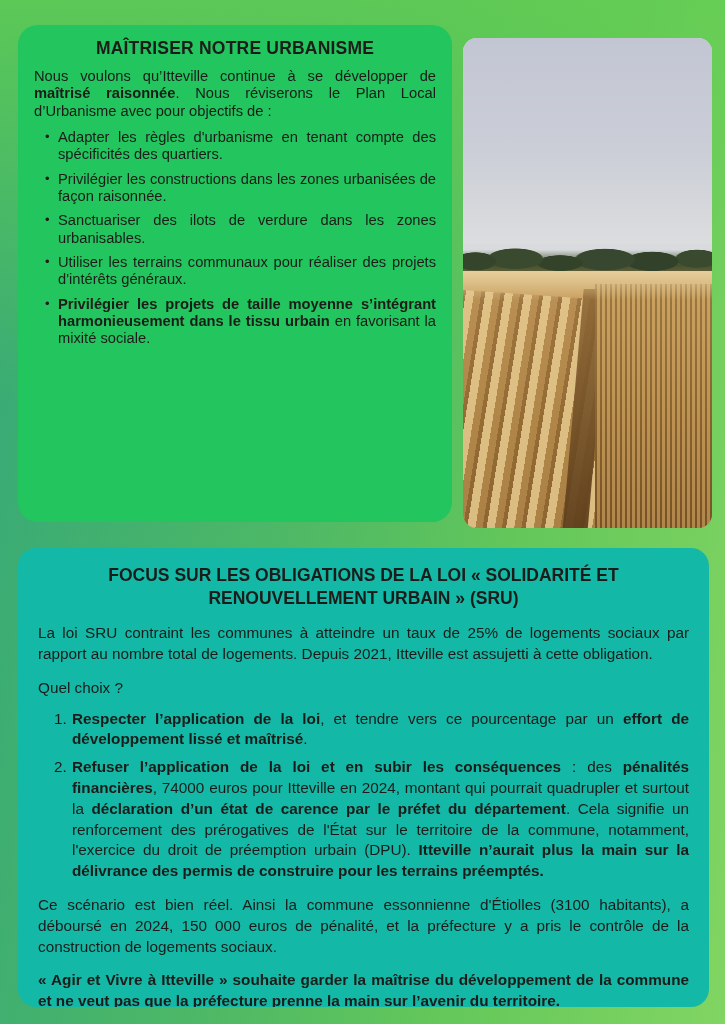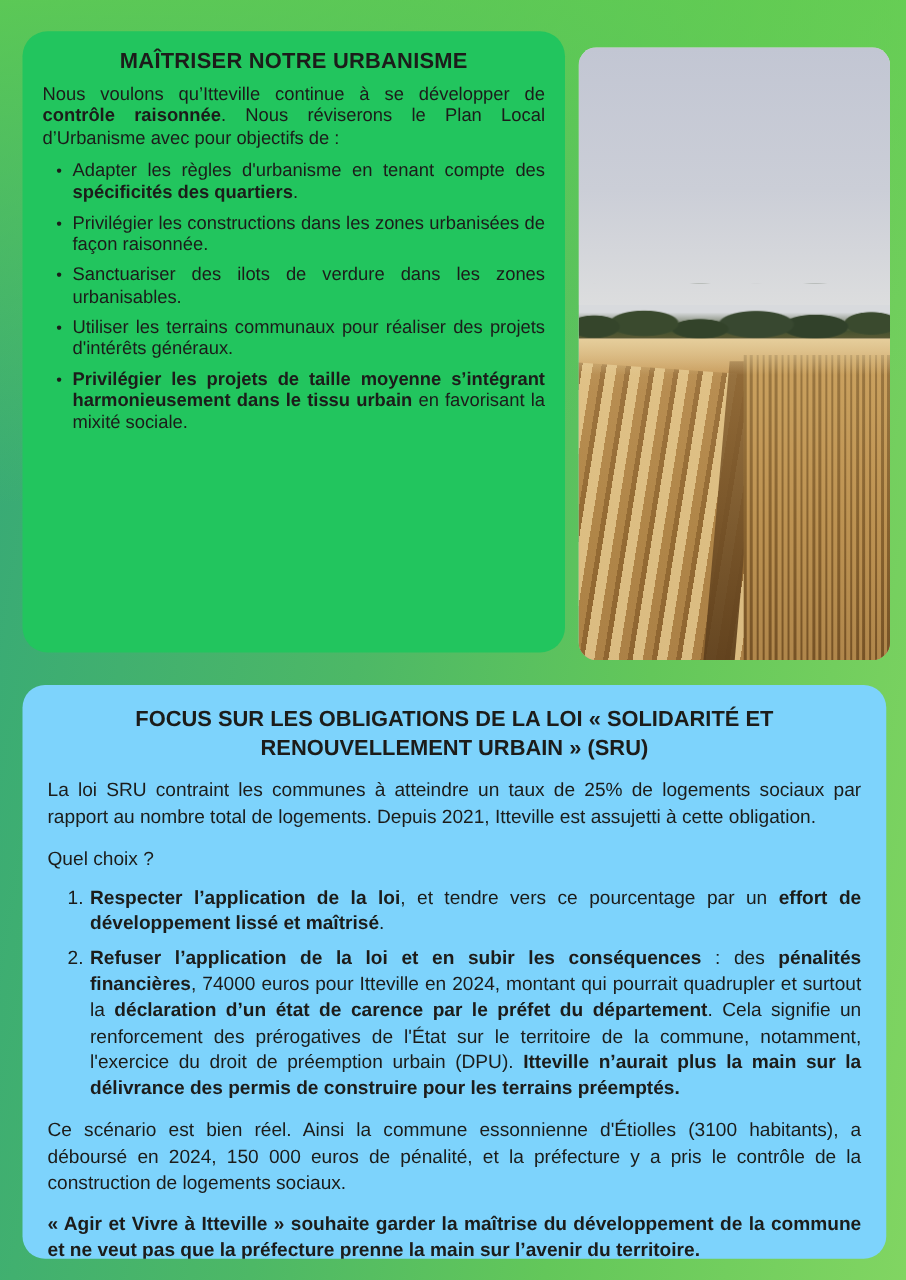--- a/index.html
+++ b/index.html
@@ -80,21 +80,21 @@
         rgba(203,162,96,.55) 2px 5px),
       linear-gradient(180deg,#cba25f 0%,#ab7f40 55%,#8f6531 100%);
   }
   .photo-haze{
     position:absolute;left:0;right:0;top:47.5%;height:6%;
     background:linear-gradient(180deg, rgba(231,209,160,.9), rgba(231,209,160,0));
   }
   
   .card-mint{
     position:absolute;left:18px;top:548px;width:691px;height:459px;
-    background:#7dd3fc;border-radius:18px;
+    background:#14b8a6;border-radius:18px;
     padding:12px 20px;box-sizing:border-box;overflow:hidden;
   }
   .card-mint h2{
     font-size:17.5px;font-weight:bold;text-align:center;line-height:1.32;
     margin:4px 26px 11px;
   }
   .card-mint p{
     font-size:15.3px;line-height:1.36;text-align:justify;margin:13px 0 10px;
   }
   .choices{list-style:none;counter-reset:item;margin:0 0 4px;padding:0 0 0 16px;}
@@ -107,23 +107,23 @@
   }
   .conclusion{font-weight:bold;}
 </style>
 </head>
 <body>
 
 <div class="bg"></div>
 
 <section class="card-yellow">
   <h1>MAÎTRISER NOTRE URBANISME</h1>
-  <p class="intro"><span>Nous voulons qu’Itteville continue à se développer de </span><span style="font-weight: 700;">contrôle raisonnée</span><span>. Nous réviserons le Plan Local d’Urbanisme avec pour objectifs de :</span></p>
+  <p class="intro"><span>Nous voulons qu’Itteville continue à se développer de </span><span style="font-weight: 700;">maîtrisé raisonnée</span><span>. Nous réviserons le Plan Local d’Urbanisme avec pour objectifs de :</span></p>
   <ul class="objectives">
-    <li><span>Adapter les règles d'urbanisme en tenant compte des </span><span style="font-weight: 700;">spécificités des quartiers</span><span>.</span></li>
+    <li><span>Adapter les règles d'urbanisme en tenant compte des </span><span style="font-weight: 400;">spécificités des quartiers</span><span>.</span></li>
     <li><span>Privilégier les constructions dans les zones urbanisées de façon raisonnée.</span></li>
     <li><span style="font-weight: 400;">Sanctuariser des ilots de verdure</span><span> dans les zones urbanisables.</span></li>
     <li><span>Utiliser les terrains communaux pour réaliser des projets d'intérêts généraux.</span></li>
     <li><span style="font-weight: 700;">Privilégier les projets de taille moyenne s’intégrant harmonieusement dans le tissu urbain</span><span> en favorisant la mixité sociale.</span></li>
   </ul>
 </section>
 
 <figure class="photo" style="margin:0">
   <div class="photo-sky"></div>
   <div class="photo-treeline"></div>

